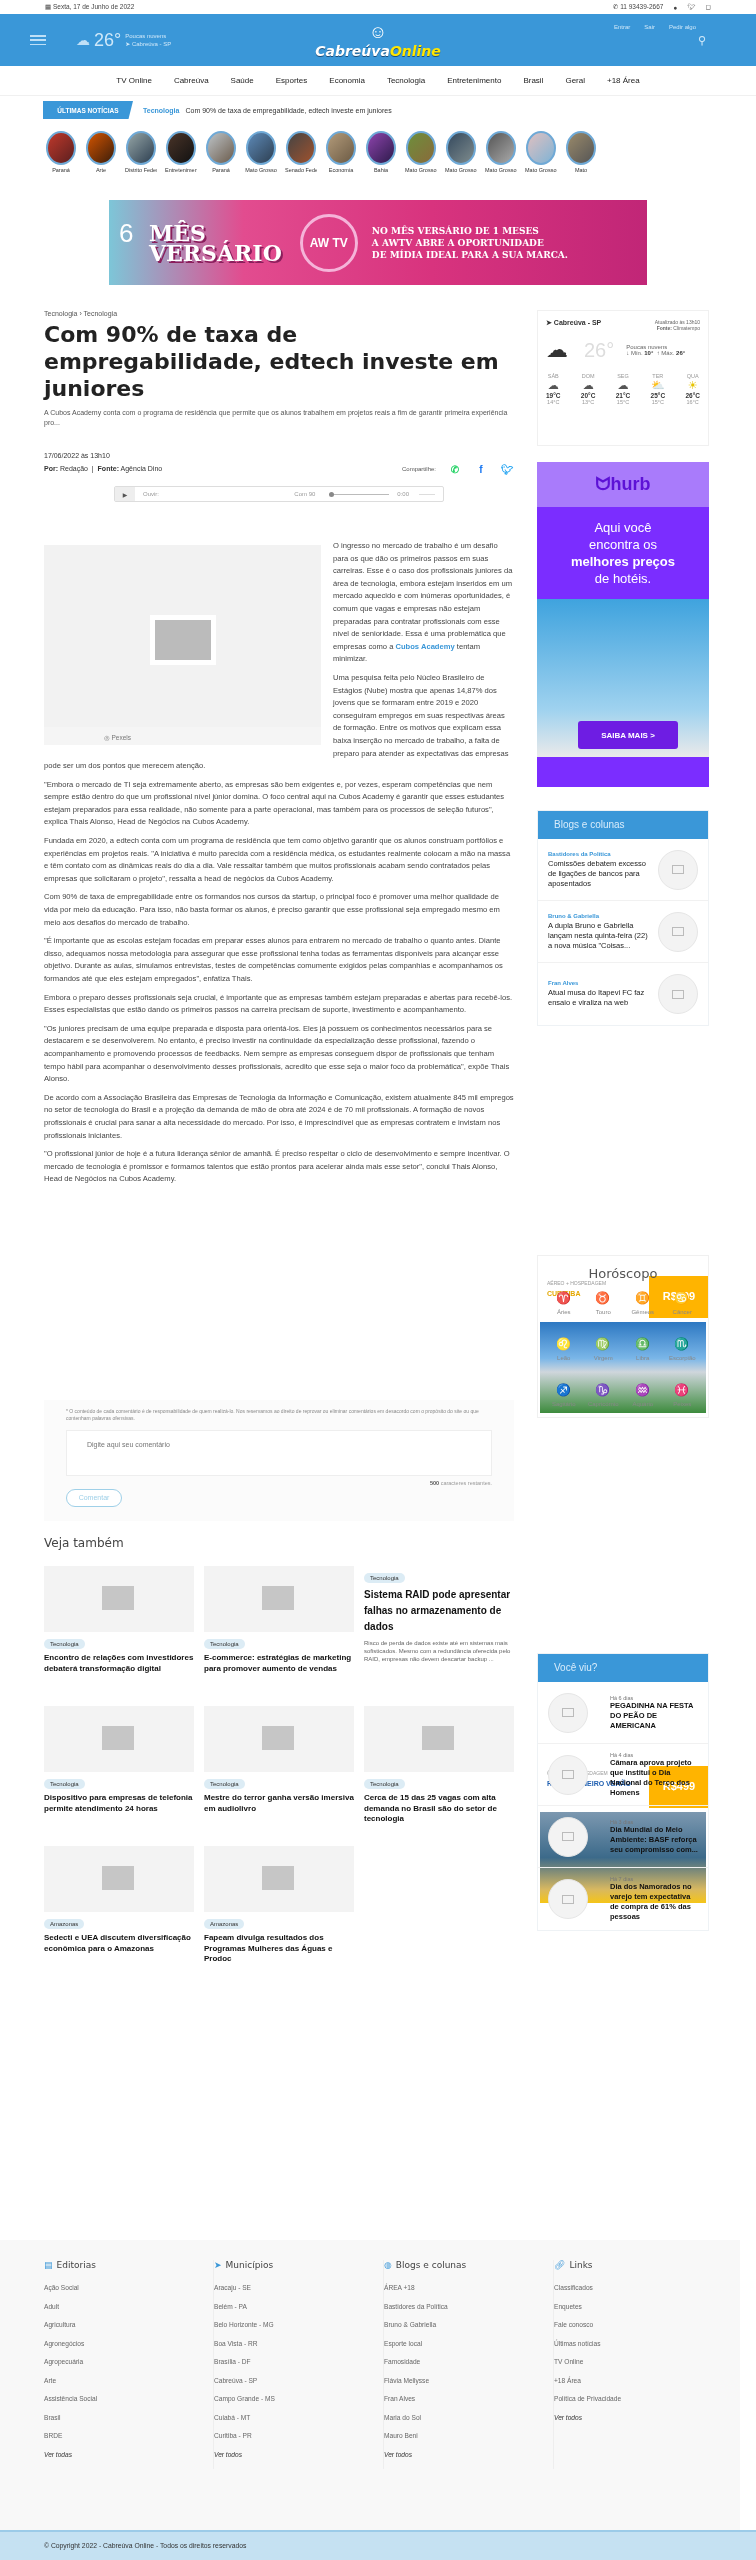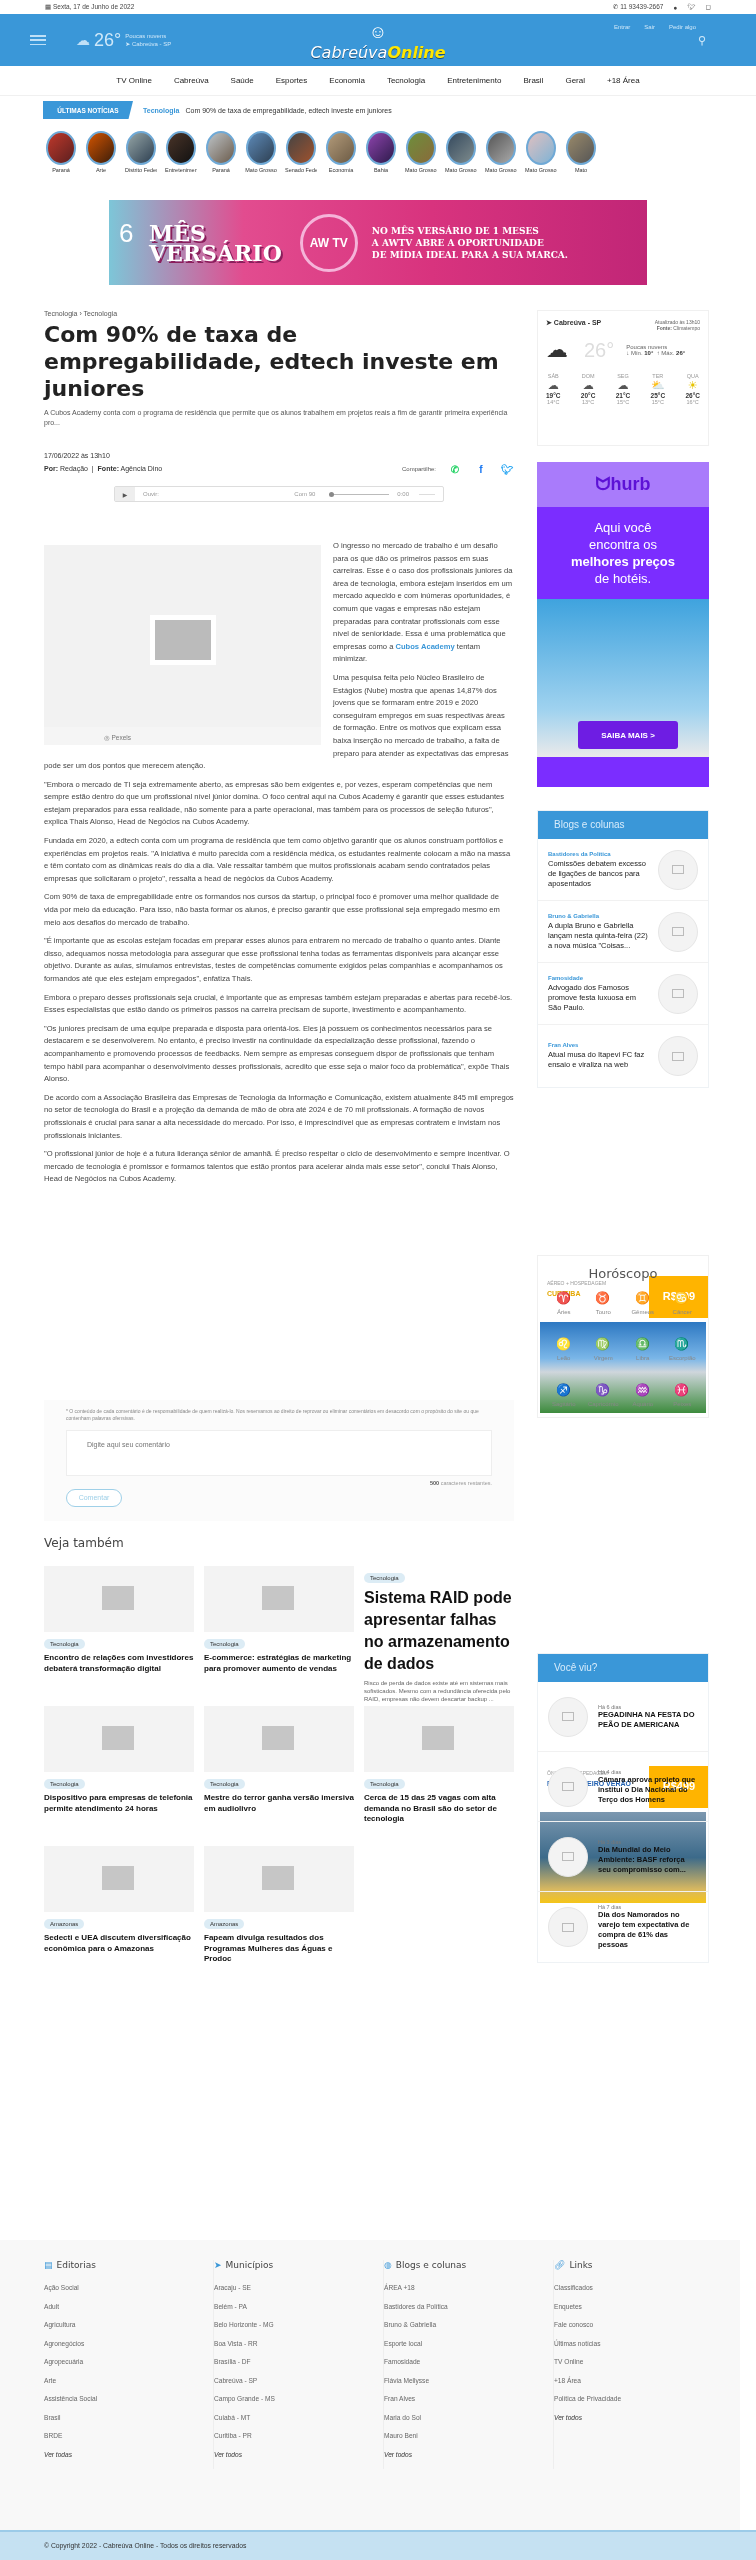--- a/index.html
+++ b/index.html
@@ -6,21 +6,21 @@
 body{width:756px;height:2560px;background:#fff;font-family:"Liberation Sans",sans-serif;color:#333;position:relative;overflow:hidden}
 .topbar{height:14px;display:flex;align-items:center;justify-content:space-between;padding:0 45px 0 45px;font-size:6.5px;color:#444}
 .topbar .right{display:flex;gap:10px;align-items:center}
 .header{background:#3a97d8;height:52px;display:flex;align-items:center;padding:0 30px;position:relative}
 .burger{width:16px;height:10px;display:flex;flex-direction:column;justify-content:space-between}
 .burger i{display:block;height:1.5px;background:#bfe0f7}
 .wx{display:flex;align-items:center;margin-left:30px;color:#bfe0f7;gap:4px}
 .wx .t{font-size:18px;color:#cfe8f9}
 .wx .d{font-size:6px;line-height:8px;color:#cfe8f9}
 .logo{position:absolute;left:50%;transform:translateX(-50%);top:8px;text-align:center}
-.logo .txt{font-family:"DejaVu Sans",sans-serif;font-weight:normal;font-size:16px;font-style:italic;color:#fff;text-shadow:0 1px 0 #1b4e7a}
+.logo .txt{font-family:"DejaVu Sans",sans-serif;font-weight:bold;font-size:14px;font-style:italic;color:#fff;text-shadow:0 1px 0 #1b4e7a}
 .logo .txt b{color:#ffe600}
 .hlinks{position:absolute;right:60px;top:10px;display:flex;gap:14px;font-size:6px;color:#cfe8f9}
 .search{position:absolute;right:50px;top:20px;color:#cfe8f9;font-size:11px}
 .nav{height:30px;display:flex;align-items:center;justify-content:center;gap:22px;font-size:8px;color:#222;border-bottom:1px solid #f0f0f0}
 .ticker{display:flex;align-items:center;height:22px;margin:3px 0 0 43px;font-size:7px}
 .ticker .lbl{background:#3a97d8;color:#fff;font-weight:bold;width:90px;height:18px;display:flex;align-items:center;justify-content:center;font-size:6.5px;clip-path:polygon(0 0,100% 0,95% 100%,0 100%)}
 .ticker .cat{color:#3a97d8;margin-left:10px;font-weight:bold}
 .ticker .hl{margin-left:6px;color:#333}
 .stories{display:flex;gap:8px;padding:10px 0 0 45px;overflow:hidden;height:60px}
 .story{width:32px;text-align:center;flex:none}
@@ -68,38 +68,38 @@
 .adtravel{height:140px;position:relative;background:#fff}
 .adtravel .lab{font-size:5px;color:#999;padding:4px 10px}
 .adtravel .city{font-size:7px;color:#e4a800;font-weight:bold;padding:0 10px}
 .adtravel .price{position:absolute;right:0;top:0;width:60px;height:42px;background:#ffb400;color:#fff;font-size:11px;font-weight:bold;text-align:center;padding-top:14px}
 .adtravel .pic{position:absolute;left:3px;right:3px;top:46px;bottom:3px;background:linear-gradient(180deg,#2d78c2 0%,#7ab6e8 40%,#cfd6dc 55%,#3d8b3d 100%)}
 .horo{text-align:center;border:1px solid #f0f0f0;padding:10px 6px}
 .horo h3{font-weight:normal;font-size:13px;color:#555;margin-bottom:10px;font-family:"DejaVu Sans",sans-serif}
 .hgrid{display:grid;grid-template-columns:repeat(4,1fr);row-gap:22px}
 .hgrid div{font-size:6px;color:#888}
 .hgrid span{display:block;font-size:12px;color:#9ccbe8;margin-bottom:4px}
-.vitem{display:flex;align-items:center;gap:10px;padding:8px 10px;border-bottom:1px solid #f1f1f1;height:70px}
+.vitem{display:flex;align-items:center;gap:22px;padding:8px 10px;border-bottom:1px solid #f1f1f1;height:62px}
 .vitem .ago{font-size:5.5px;color:#777}
 .vitem .t{font-size:7.5px;font-weight:bold;color:#111;line-height:10px}
 .comments{position:absolute;left:44px;top:1400px;width:470px;background:#fbfbfb;padding:8px 22px 14px 22px}
 .comments .note{font-size:5px;color:#888;line-height:7px}
 .comments textarea{width:100%;height:46px;border:1px solid #eee;margin-top:8px;font-size:7px;padding:10px 20px;resize:none;background:#fff;font-family:"Liberation Sans",sans-serif;color:#999}
 .comments .rem{text-align:right;font-size:5.5px;color:#999}
 .comments .rem b{color:#555}
 .comments button{border:1px solid #9fd0e8;border-radius:12px;background:#fff;width:56px;height:18px;font-size:7px;color:#9fd0e8;margin-top:2px}
 .veja{position:absolute;left:44px;top:1536px;width:470px}
 .veja h2{text-align:left;font-weight:normal;font-size:12px;color:#444;margin-bottom:16px;font-family:"DejaVu Sans",sans-serif}
 .grid3{display:grid;grid-template-columns:repeat(3,150px);column-gap:10px;row-gap:10px}
 .card{height:130px;position:relative}
 .card .img{height:66px;background:#f3f3f3;position:relative}
 .card .img i{position:absolute;left:58px;top:20px;width:32px;height:24px;background:#c6c6c6}
 .card .tag{display:inline-block;font-size:6px;color:#333;background:#dcecf5;border-radius:6px;padding:2px 6px;margin-top:-6px;position:relative}
 .card .t{font-size:8px;font-weight:bold;color:#111;line-height:10.5px;margin-top:3px}
-.card.big .t{font-size:16px;line-height:22px}
+.card.big .t{font-size:10px;line-height:16px}
 .card .ex{font-size:6px;color:#666;line-height:8px;margin-top:4px}
 .footer{position:absolute;left:0;top:2240px;width:740px;height:290px;background:#f8f8f8}
 .fcols{display:flex;padding:20px 0 0 44px}
 .fcol{width:170px;border-right:1px solid #eee;padding-right:10px;margin-right:0}
 .fcol:last-child{border:none}
 .fcol h4{font-weight:normal;font-size:9px;color:#444;margin-bottom:14px;font-family:"DejaVu Sans",sans-serif}
 .fcol h4 span{color:#3a97d8;margin-right:4px}
 .fcol div{font-size:6.6px;color:#666;margin-bottom:11.5px}
 .fcol div.more{font-style:italic;color:#333}
 .copy{position:absolute;left:0;top:2530px;width:756px;height:30px;background:#c5e1f2;font-size:6.8px;color:#333;padding:10px 44px;border-top:2px solid #9ccbe8}
@@ -309,29 +309,20 @@
         <div class="t">Comissões debatem excesso de ligações de bancos para aposentados</div>
       </div>
       <div class="circ">
         <i></i>
       </div>
     </div>
   <div class="bitem">
       <div>
         <div class="cat">Bruno &amp; Gabriella</div>
         <div class="t">A dupla Bruno e Gabriella lançam nesta quinta-feira (22) a nova música "Coisas...</div>
-      </div>
-      <div class="circ">
-        <i></i>
-      </div>
-    </div>
-  <div class="bitem">
-      <div>
-        <div class="cat">Famosidade</div>
-        <div class="t">Advogado dos Famosos promove festa luxuosa em São Paulo.</div>
       </div>
       <div class="circ">
         <i></i>
       </div>
     </div>
   <div class="bitem" style="border:none">
       <div>
         <div class="cat">Fran Alves</div>
         <div class="t">Atual musa do Itapevi FC faz ensaio e viraliza na web</div>
       </div>

